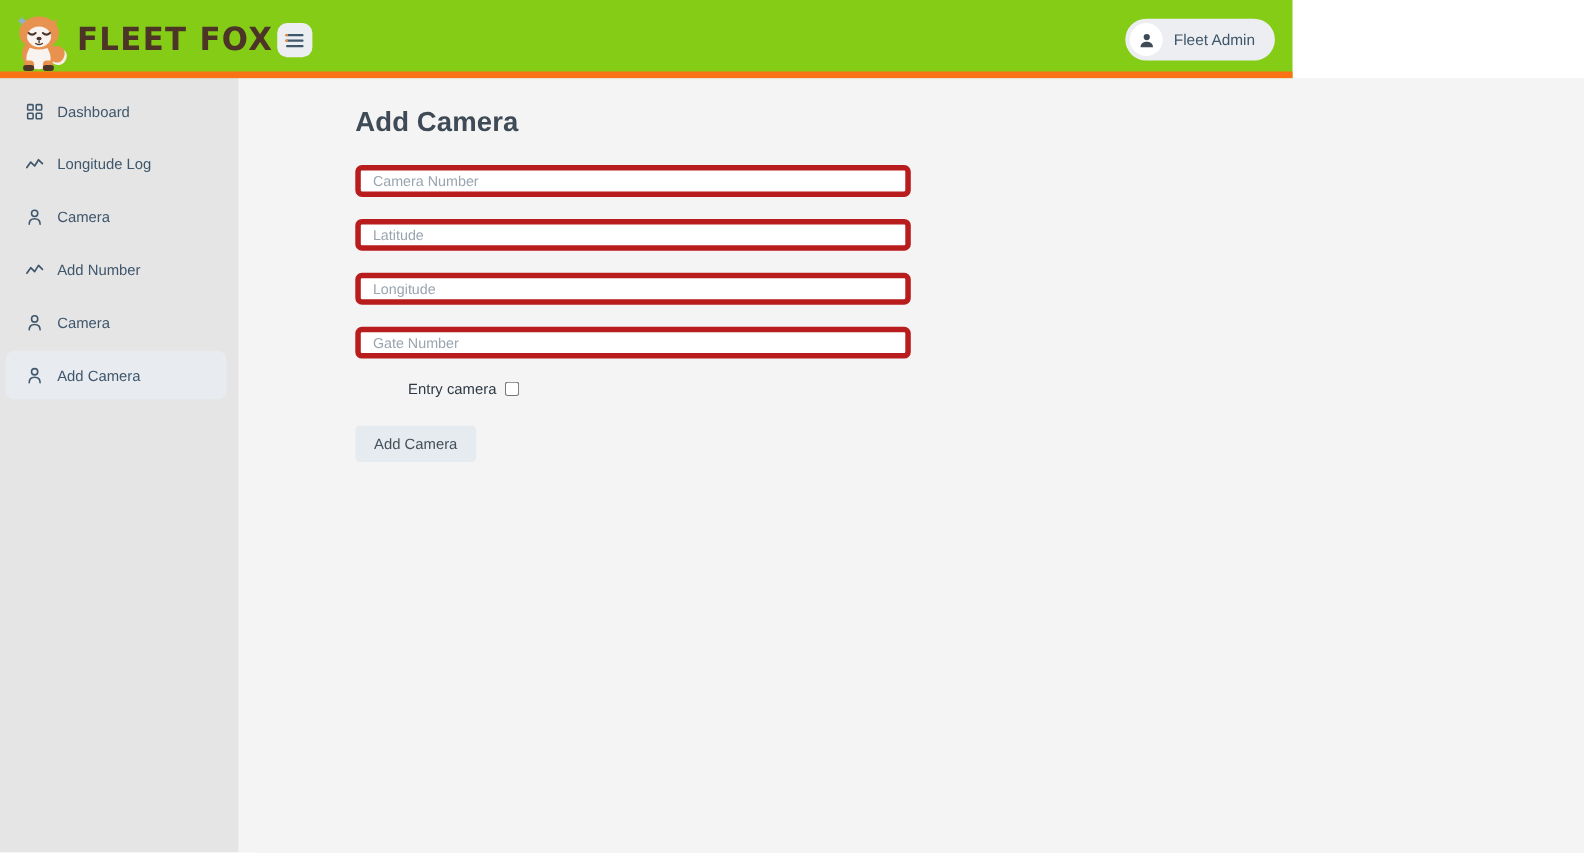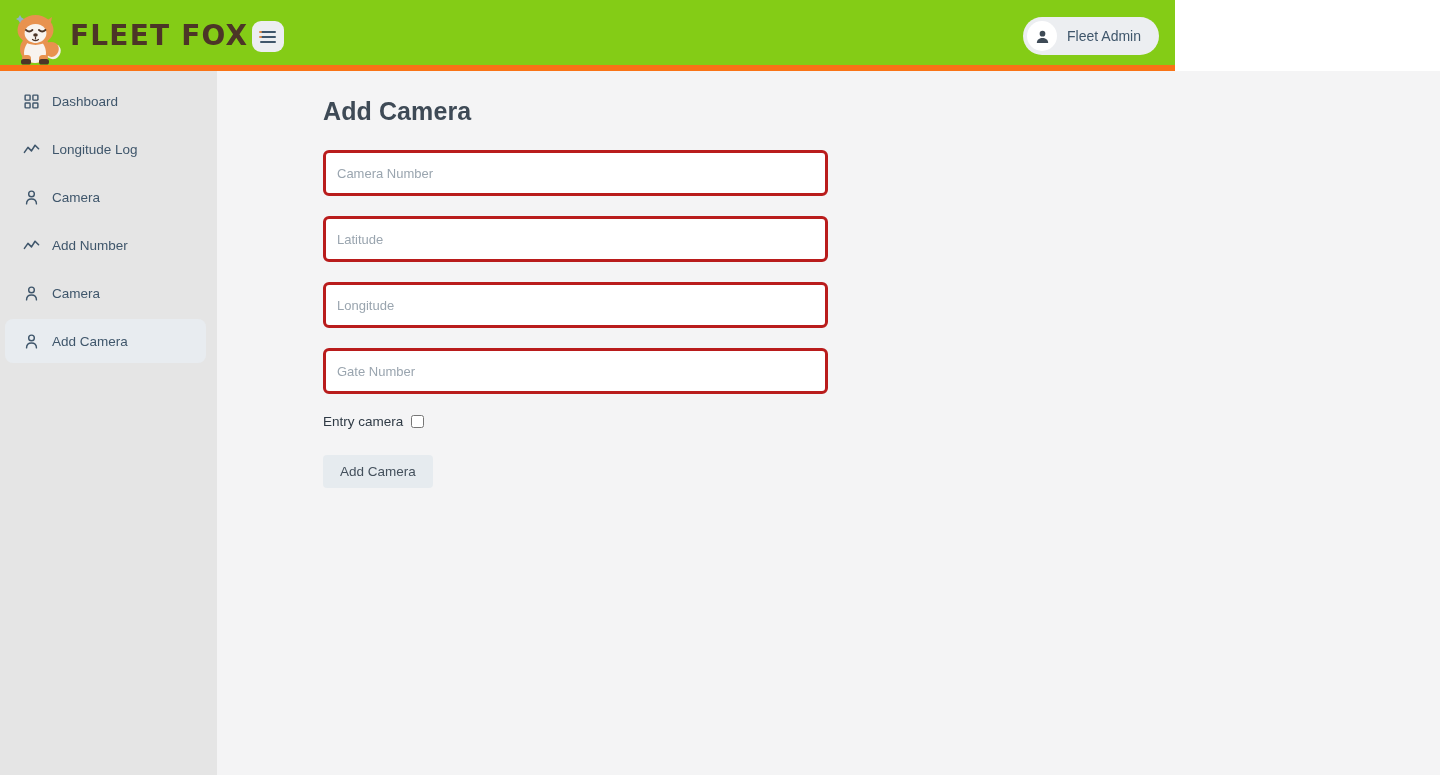--- a/index.html
+++ b/index.html
@@ -172,23 +172,23 @@
     font-weight: 700;
     color: #3e4a56;
     letter-spacing: 0.1px;
     margin-bottom: 24px;
   }
 
   .form { width: 505px; }
 
   .field {
     width: 505px;
-    height: 46px;
+    height: 29px;
     background: #ffffff;
-    border: 3px solid #b91c1c;
+    border: 5px solid #b91c1c;
     border-radius: 6px;
     padding: 0 11px;
     font-size: 13px;
     font-family: "Liberation Sans", sans-serif;
     color: #3f566b;
     outline: none;
     display: block;
     margin-bottom: 20px;
   }
   .field::placeholder { color: #9aa5af; }
@@ -196,20 +196,21 @@
   .check-row {
     display: flex;
     align-items: center;
     gap: 8px;
     margin-top: 3px;
     margin-bottom: 26px;
   }
   .check-label {
     font-size: 13.5px;
     color: #2f3a45;
+    margin-left: 48px;
   }
   .check-box {
     width: 13px; height: 13px;
     margin: 0;
     cursor: pointer;
   }
 
   .submit-btn {
     background: #e6ebef;
     border: none;

